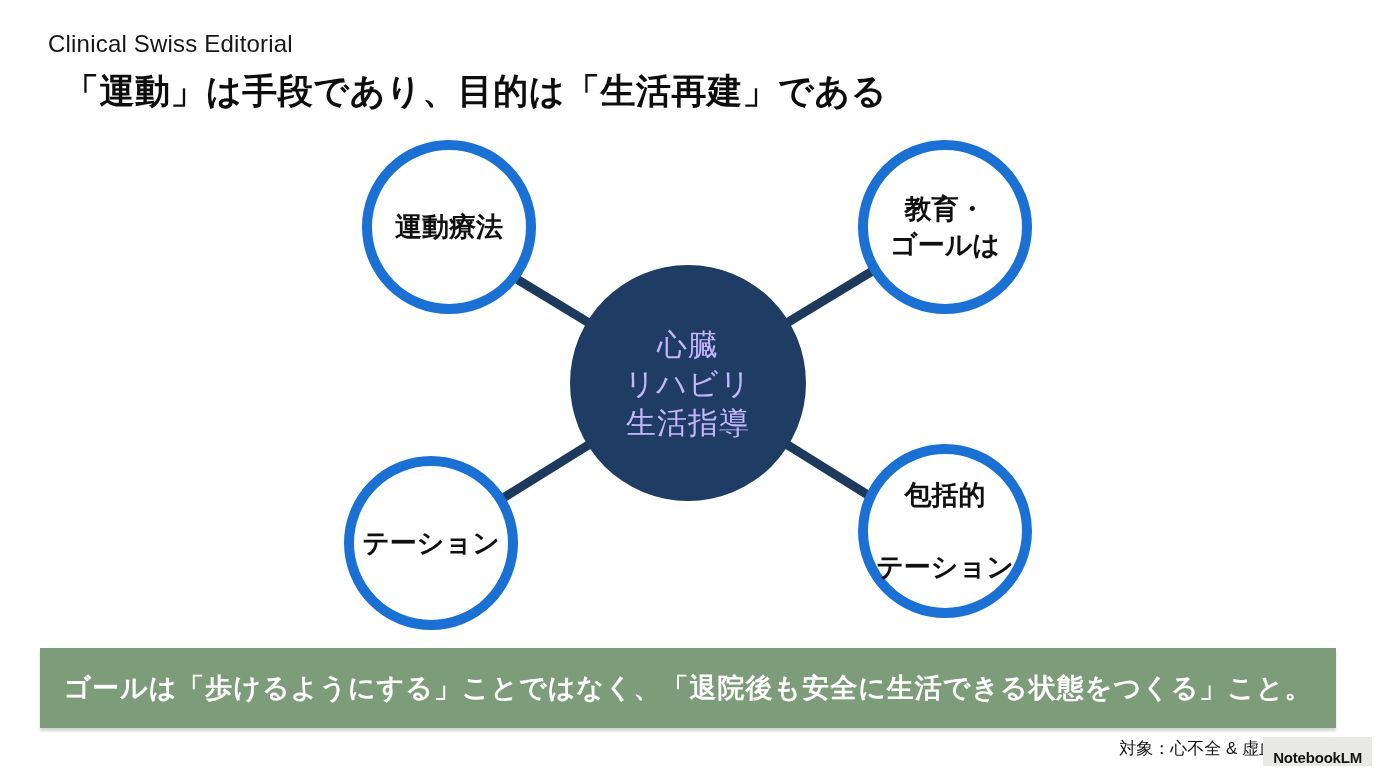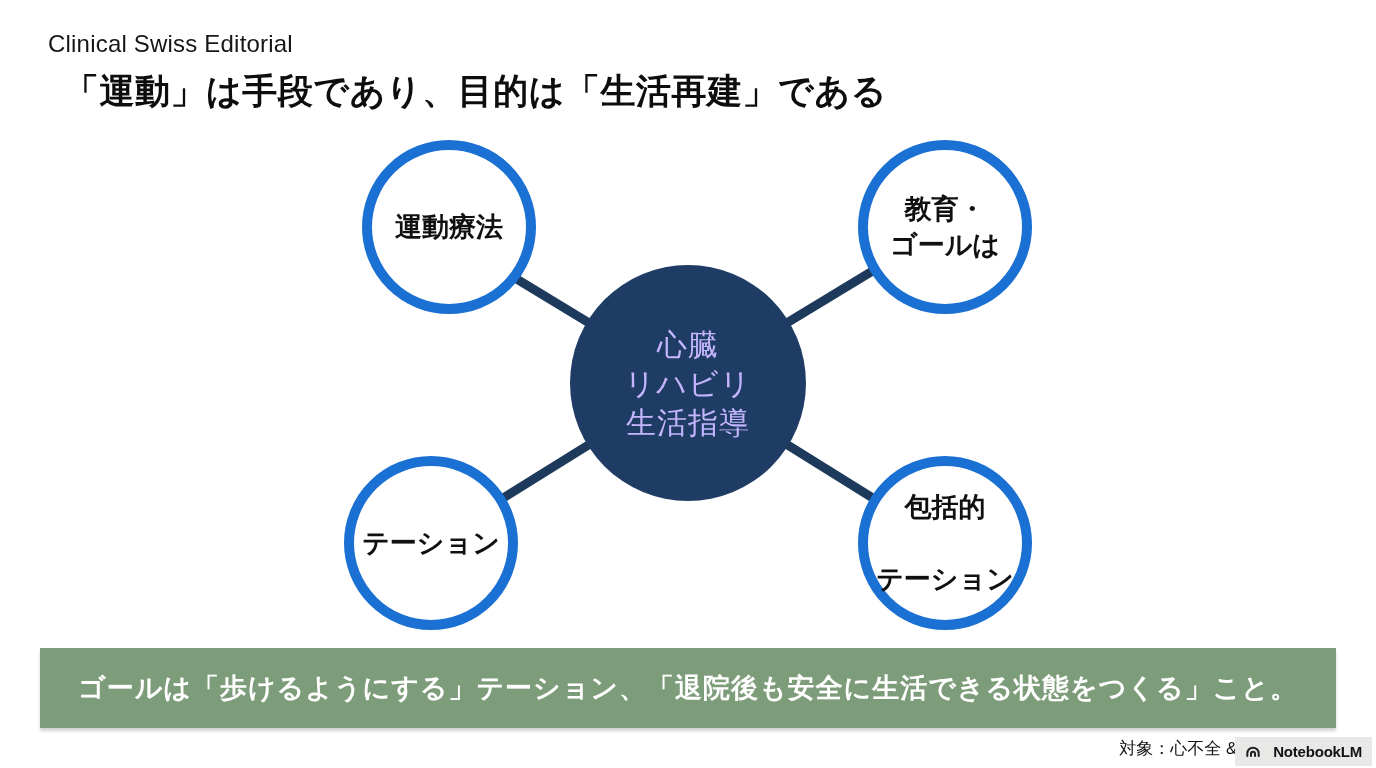--- a/index.html
+++ b/index.html
@@ -32,42 +32,42 @@
     font-size:30px;font-weight:400;line-height:39px;letter-spacing:1px;
   }
   .satellite{
     width:174px;height:174px;box-sizing:border-box;
     border:10px solid var(--accent-blue,#1b70d3);background:#ffffff;
     color:#101010;font-size:27px;font-weight:700;line-height:36px;
   }
   .node-tl{left:362px;top:140px;}
   .node-tr{left:858px;top:140px;text-align:right;}
   .node-bl{left:344px;top:456px;}
-  .node-br{left:858px;top:456px;gap:36px;}
+  .node-br{left:858px;top:444px;gap:36px;}
 
   .banner{
     position:absolute;left:40px;top:648px;width:1296px;height:80px;
     background:var(--banner-green,#7d9c79);
     display:flex;align-items:center;justify-content:center;
     box-shadow:0 3px 3px rgba(0,0,0,0.18);z-index:3;
   }
   .banner-text{
     font-family:"Liberation Serif","DejaVu Serif",serif;
     font-size:27px;font-weight:700;color:#ffffff;letter-spacing:1px;
     white-space:nowrap;
   }
 
   .footer-note{
     position:absolute;top:737px;right:100px;
     font-size:17px;color:#111111;white-space:nowrap;z-index:4;
   }
   .badge{
     position:absolute;top:737px;right:4px;height:29px;
     display:flex;align-items:center;gap:12px;padding:0 10px;
-    background:var(--badge-bg,#e8e8e6);border-radius:0;z-index:5;
+    background:var(--badge-bg,#e8e8e6);border-radius:0;z-index:5;flex-direction:column;
   }
   .badge-label{font-size:15px;font-weight:600;color:#131313;letter-spacing:-0.2px;}
   .badge-icon{display:block;}
 </style>
 </head>
 <body style="--accent-blue: #1b70d3; --navy: #1f3c64; --connector-navy: #1d3a5c; --banner-green: #7d9c79; --badge-bg: #e8e8e6;">
 
 <div class="stage">
 
   <div class="eyebrow">Clinical Swiss Editorial</div>
@@ -98,21 +98,21 @@
   <div class="circle satellite node-bl">
     <span>テーション</span>
   </div>
 
   <div class="circle satellite node-br">
     <span>包括的</span>
     <span>テーション</span>
   </div>
 
   <div class="banner">
-    <span class="banner-text">ゴールは「歩けるようにする」テーション、「退院後も安全に生活できる状態をつくる」こと。</span>
+    <span class="banner-text">ゴールは「歩けるようにする」ことではなく、「退院後も安全に生活できる状態をつくる」こと。</span>
   </div>
 
   <div class="footer-note">対象：心不全 &amp; 虚血</div>
 
   <div class="badge">
     <svg class="badge-icon" width="16" height="16" viewBox="0 0 24 24" fill="none">
       <path d="M3.5 18 v-4 a8.5 8.5 0 0 1 17 0 v4" stroke="#1f1f1f" stroke-width="3" stroke-linecap="round"></path>
       <path d="M9 18 v-3.5 a3 3 0 0 1 6 0 v3.5" stroke="#1f1f1f" stroke-width="3" stroke-linecap="round"></path>
     </svg>
     <span class="badge-label">NotebookLM</span>

